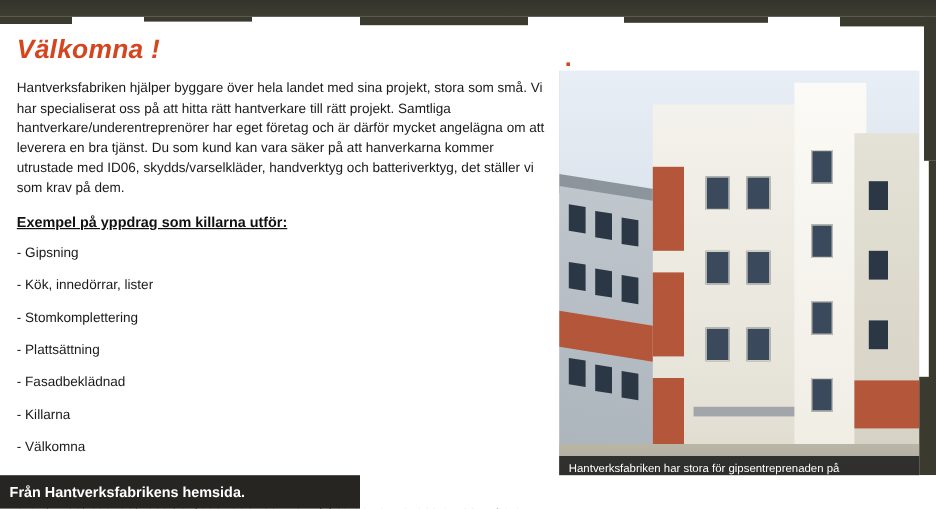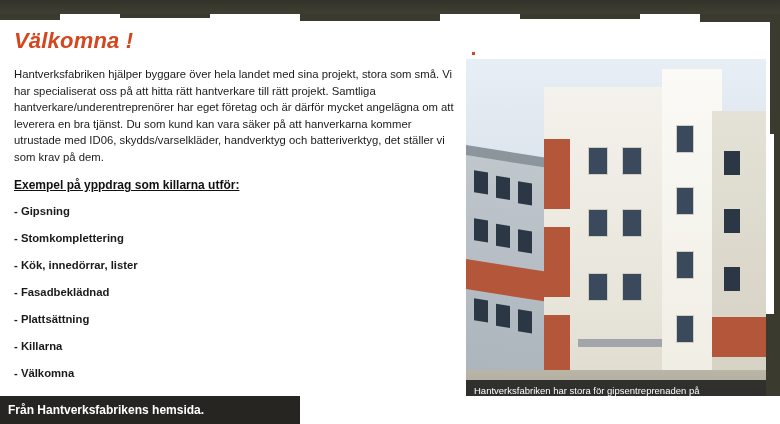--- a/index.html
+++ b/index.html
@@ -79,21 +79,20 @@
     color: #111111;
     font-weight: bold;
     text-decoration: underline;
     margin: 0 0 10px 0;
   }
   .bullet {
     font-size: 11.3px;
     line-height: 16px;
     color: #1a1a1a;
     margin: 0 0 11px 0;
-    font-weight: bold;
   }
   .tail-text {
     font-size: 11.3px;
     line-height: 16.5px;
     color: #1a1a1a;
     margin: 14px 0 0 0;
   }
   
   .photo {
     position: absolute;
@@ -250,24 +249,24 @@
     <div class="tear" style="left:700px;top:0px;width:80px;height:8px;"></div>
     <div class="tear" style="left:770px;top:0px;width:10px;height:120px;"></div>
     <div class="tear" style="left:774px;top:120px;width:6px;height:190px;"></div>
     <div class="tear" style="left:764px;top:300px;width:16px;height:82px;"></div>
 
     <div class="content">
       <div class="headline">Välkomna !</div>
       <p class="body-text">Hantverksfabriken hjälper byggare över hela landet med sina projekt, stora som små. Vi har specialiserat oss på att hitta rätt hantverkare till rätt projekt. Samtliga hantverkare/underentreprenörer har eget företag och är därför mycket angelägna om att leverera en bra tjänst. Du som kund kan vara säker på att hanverkarna kommer utrustade med ID06, skydds/varselkläder, handverktyg och batteriverktyg, det ställer vi som krav på dem.</p>
       <div class="subhead">Exempel på yppdrag som killarna utför:</div>
       <div class="bullet">- Gipsning</div>
+      <div class="bullet">- Kök, innedörrar, lister</div>
       <div class="bullet">- Stomkomplettering</div>
-      <div class="bullet">- Kök, innedörrar, lister</div>
+      <div class="bullet">- Plattsättning</div>
       <div class="bullet">- Fasadbeklädnad</div>
-      <div class="bullet">- Plattsättning</div>
       <div class="bullet">- Killarna</div>
       <div class="bullet">- Välkomna</div>
       <p class="tail-text">Killarna är polska hantverkare. Vi hjälper dem med allt praktiskt som avtal/kontrakt, F-skatt, ID06, boende, resor, skyddskläder och verktyg så de kan fokusera 100 % på att utföra sina uppdrag. I dagsläget samarbetar vi med 65 polska företagare.</p>
     </div>
 
     <div class="dot"></div>
 
     <div class="photo">
       <div class="sky"></div>
 

